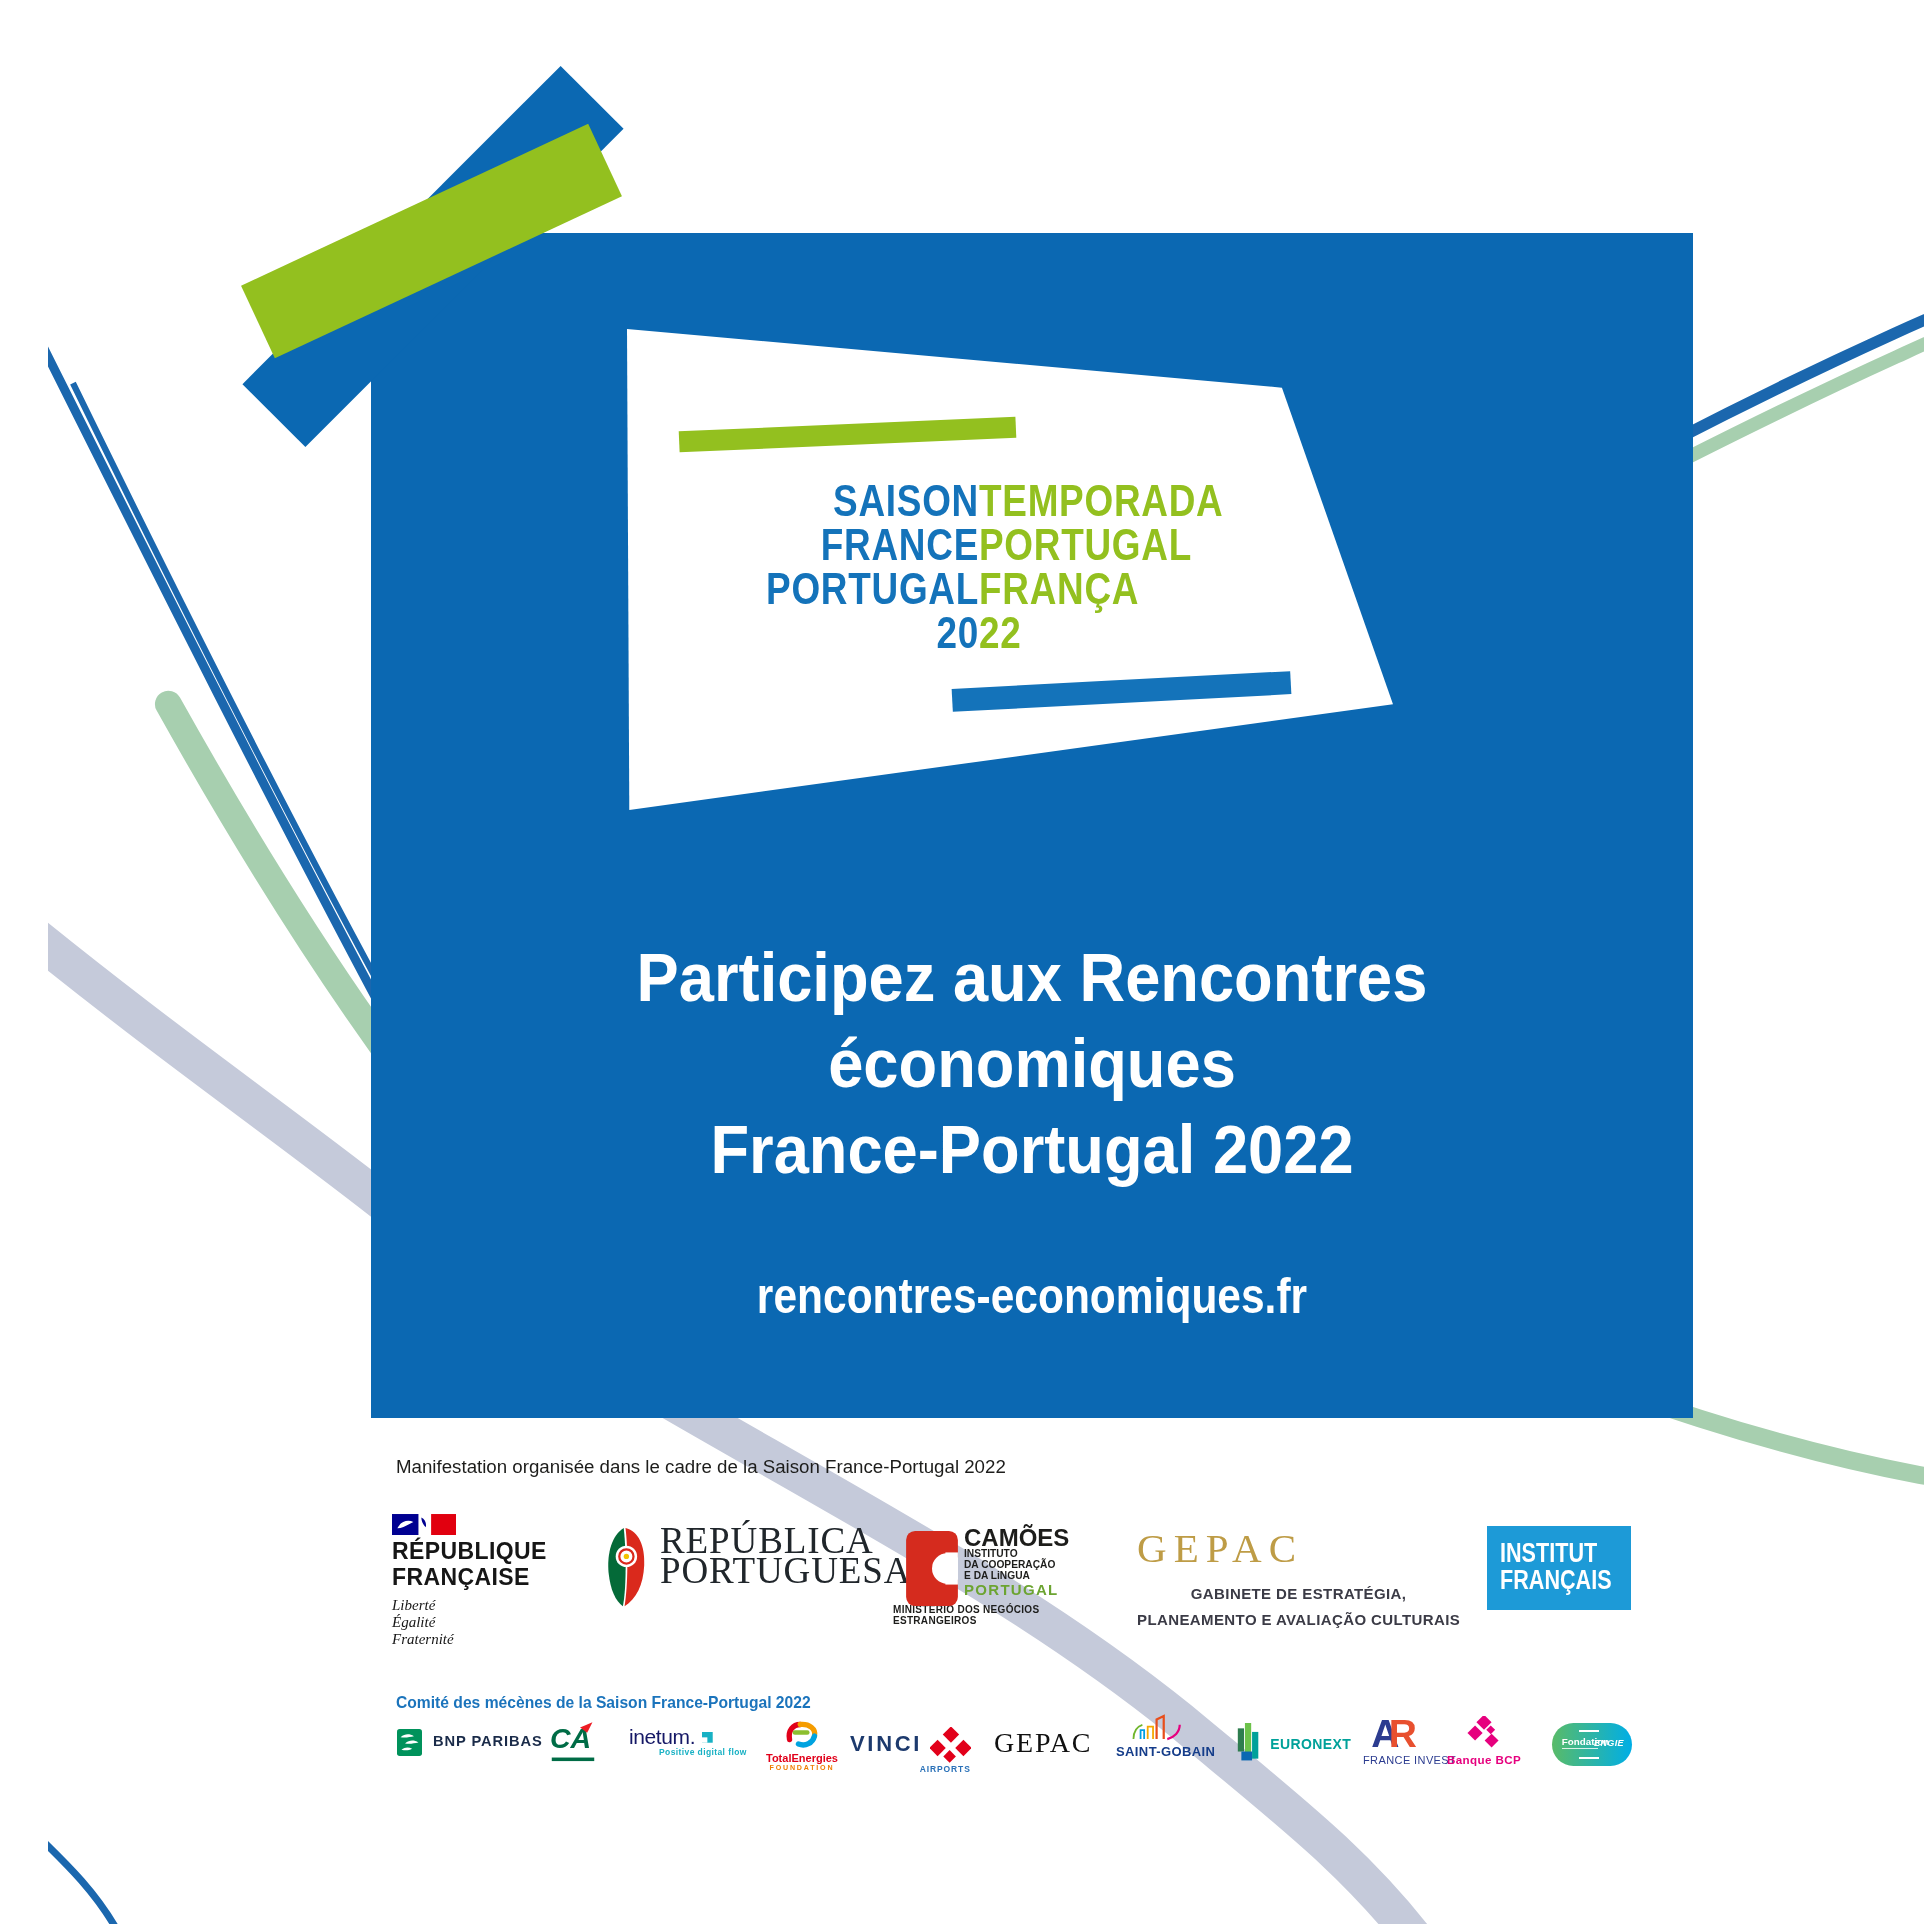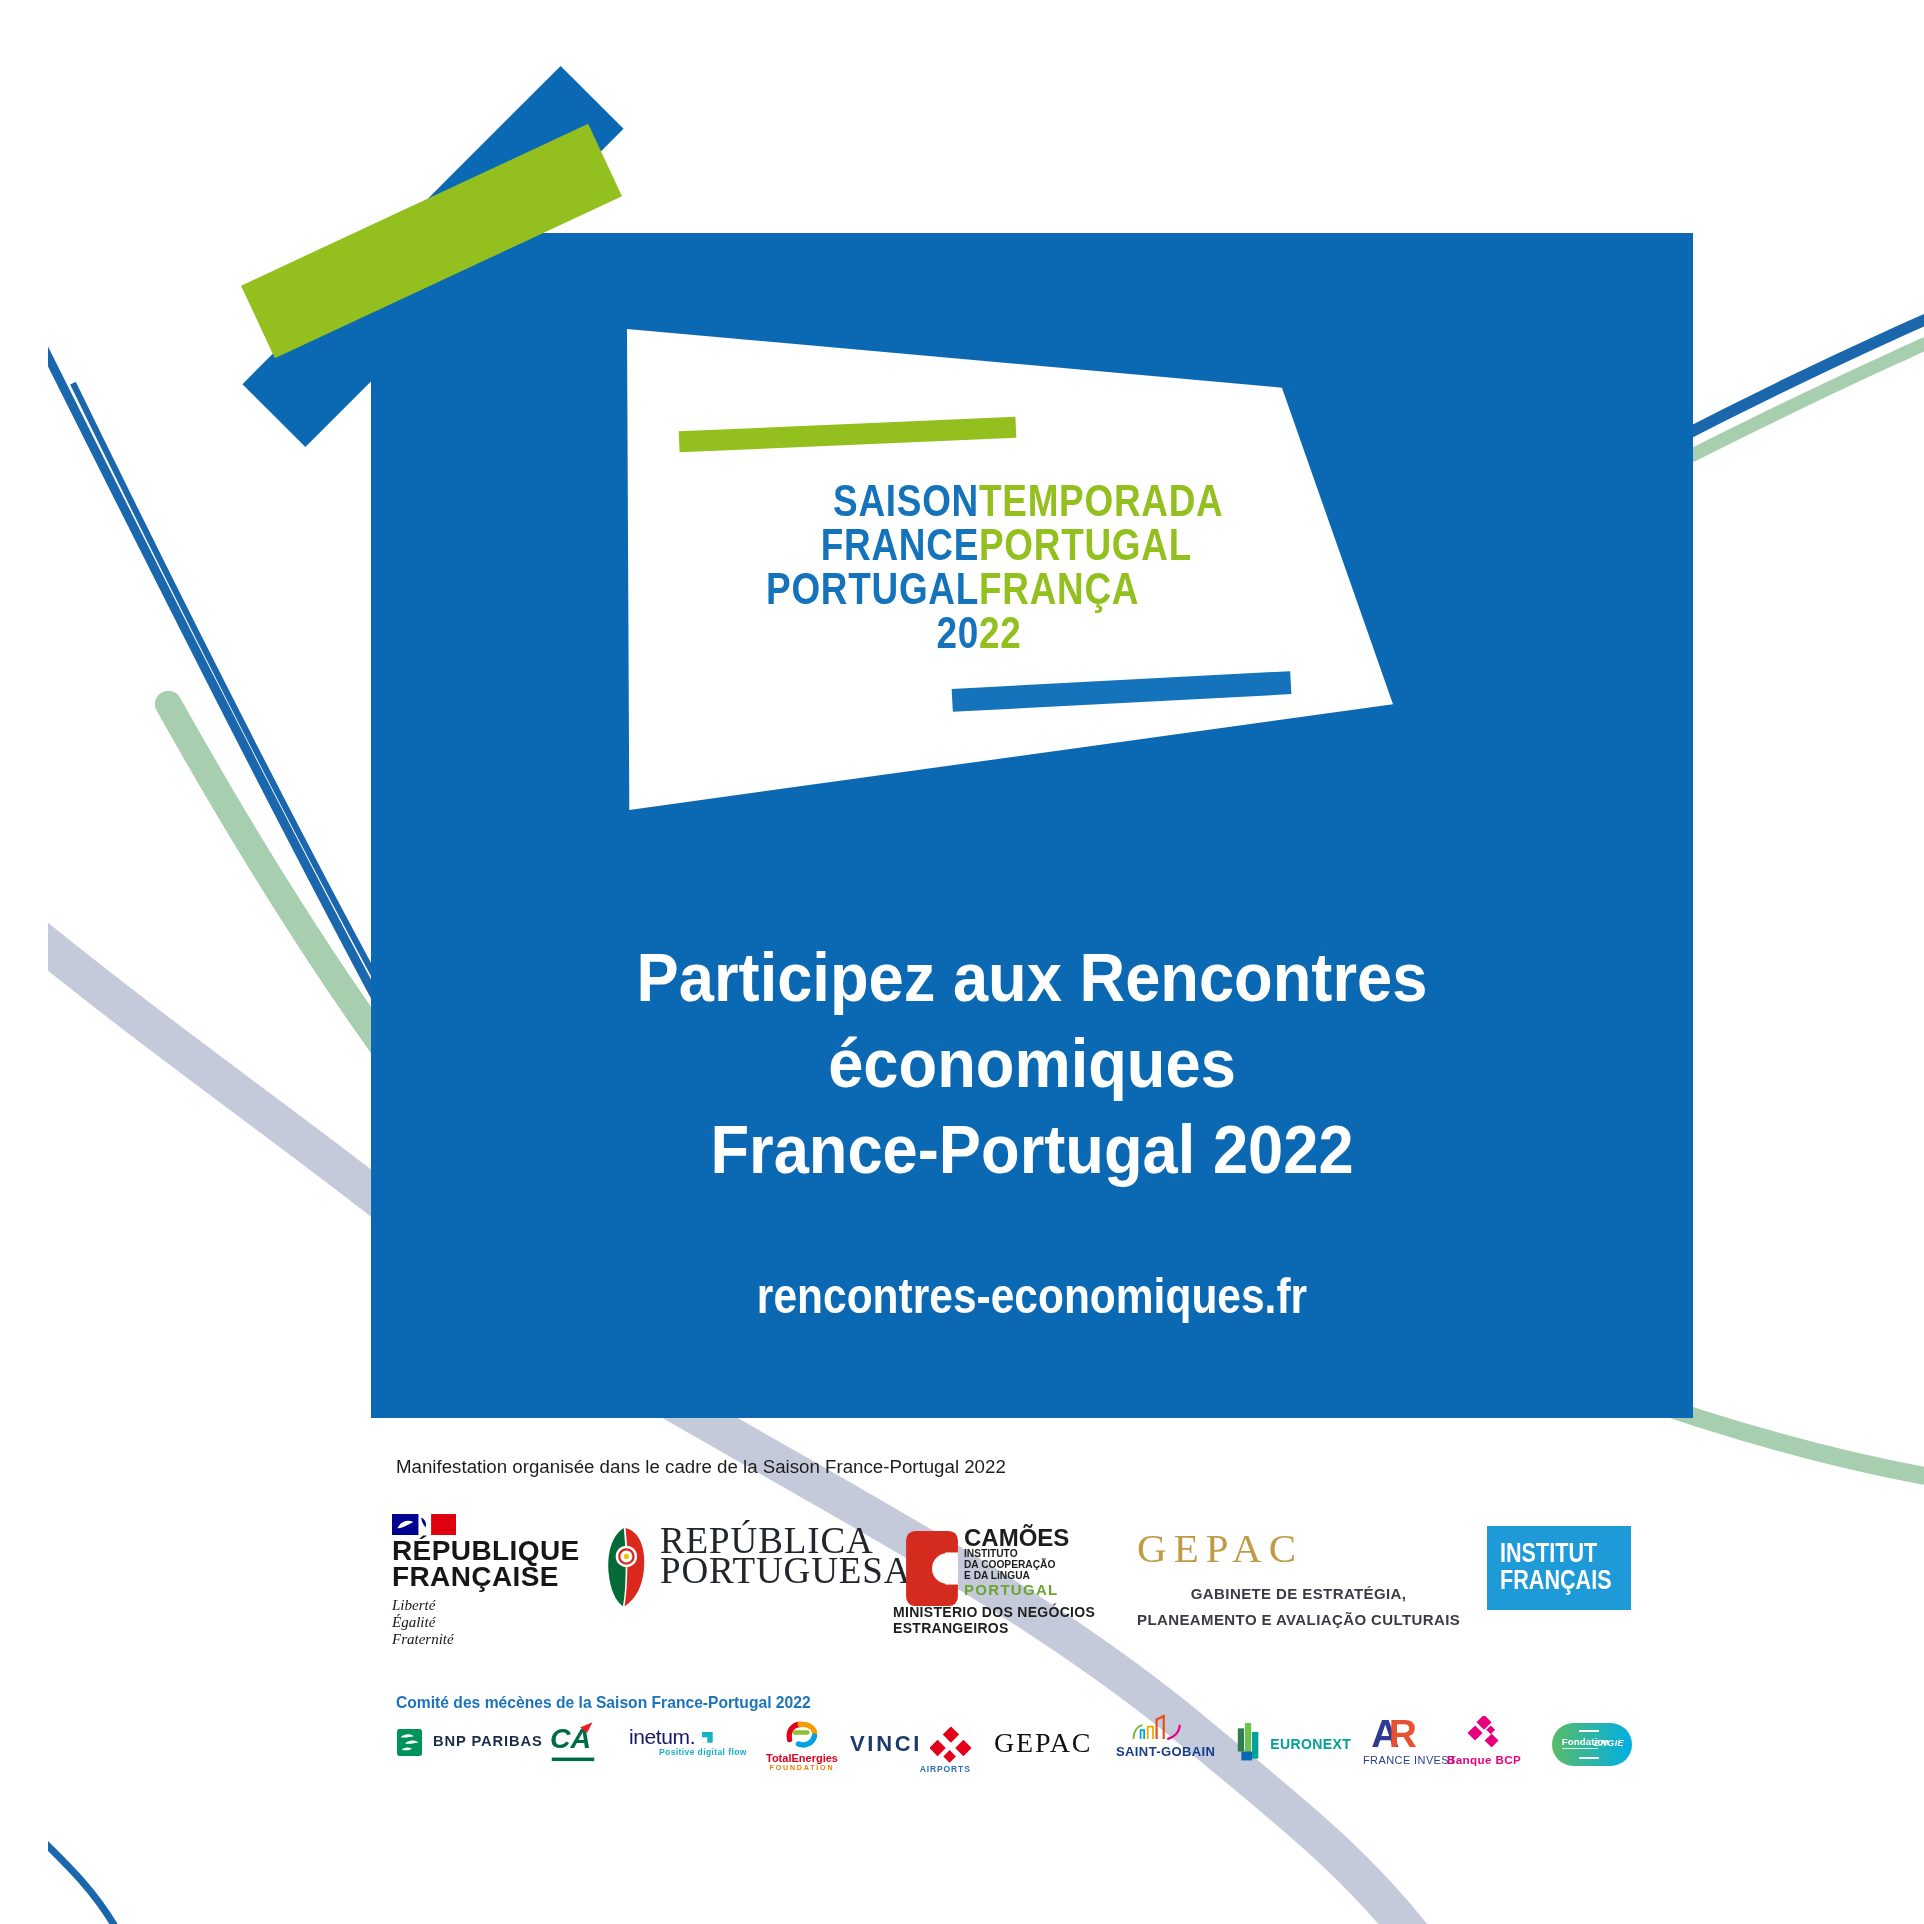--- a/index.html
+++ b/index.html
@@ -33,27 +33,27 @@
             font-weight:bold;font-size:68px;line-height:86px;text-align:center;
             transform:scaleX(0.93);transform-origin:50% 0;}
   #website{position:absolute;left:323px;top:1267px;width:1322px;z-index:2;color:#ffffff;
            font-weight:bold;font-size:50px;text-align:center;transform:scaleX(0.85);
            transform-origin:50% 0;}
 
   #note{position:absolute;left:348px;top:1456px;font-size:18.7px;color:#1d1d1b;z-index:2;}
 
   
   .inst{position:absolute;z-index:2;}
-  #rf-name{font-weight:bold;font-size:28px;line-height:26px;color:#161616;letter-spacing:0.4px;}
+  #rf-name{font-weight:bold;font-size:23px;line-height:26px;color:#161616;letter-spacing:0.4px;}
   #rf-motto{font-family:"Liberation Serif",serif;font-style:italic;font-size:15px;line-height:17px;color:#161616;margin-top:7.1px;}
   #rp-name{font-family:"Liberation Serif",serif;font-size:37px;line-height:30px;color:#20262b;letter-spacing:0.9px;}
   .cam-big{font-weight:bold;font-size:24px;line-height:18.7px;color:#1d1d1b;}
   .cam-s{font-weight:bold;font-size:10.2px;line-height:11px;color:#1d1d1b;}
   .cam-pt{font-weight:bold;font-size:15px;line-height:18px;color:#6ca431;letter-spacing:1.3px;}
-  .cam-min{font-weight:bold;font-size:14px;color:#1d1d1b;letter-spacing:0.3px;}
+  .cam-min{font-weight:bold;font-size:10px;color:#1d1d1b;letter-spacing:0.3px;}
   #gepac-word{font-family:"Liberation Serif",serif;font-size:41px;color:#be9c46;letter-spacing:7.1px;}
   .gepac-sub{font-weight:bold;font-size:15px;line-height:26px;color:#3b3b46;letter-spacing:0.4px;}
   #if-box{position:absolute;left:1439px;top:1526px;width:144px;height:84px;background:#1d9ad7;z-index:2;}
   #if-box .t{position:absolute;left:12.5px;top:14.3px;color:#fff;font-weight:bold;font-size:27px;line-height:27px;
              transform:scaleX(0.8);transform-origin:0 0;letter-spacing:0;}
 
   #comite{position:absolute;left:348px;top:1693px;font-weight:bold;font-size:17px;color:#1b74bc;z-index:2;
           transform:scaleX(0.92);transform-origin:0 0;}
 
   

